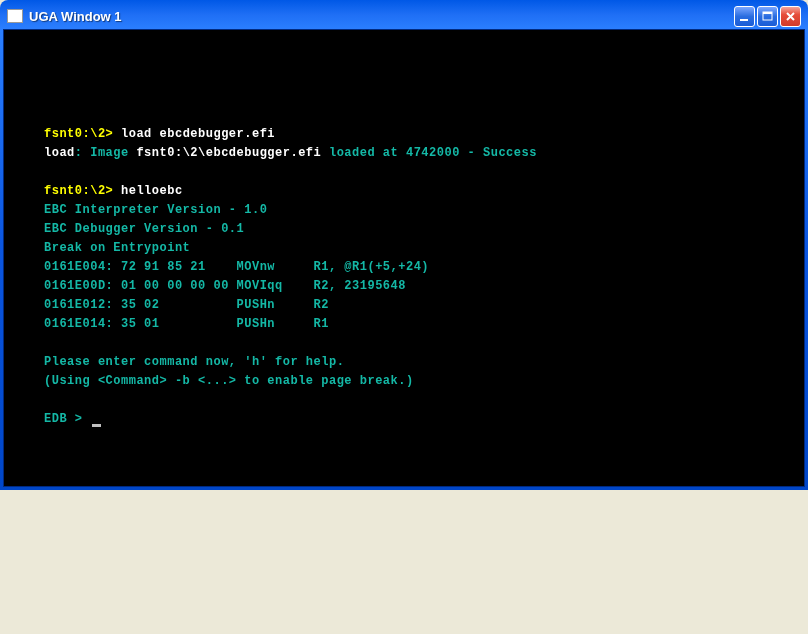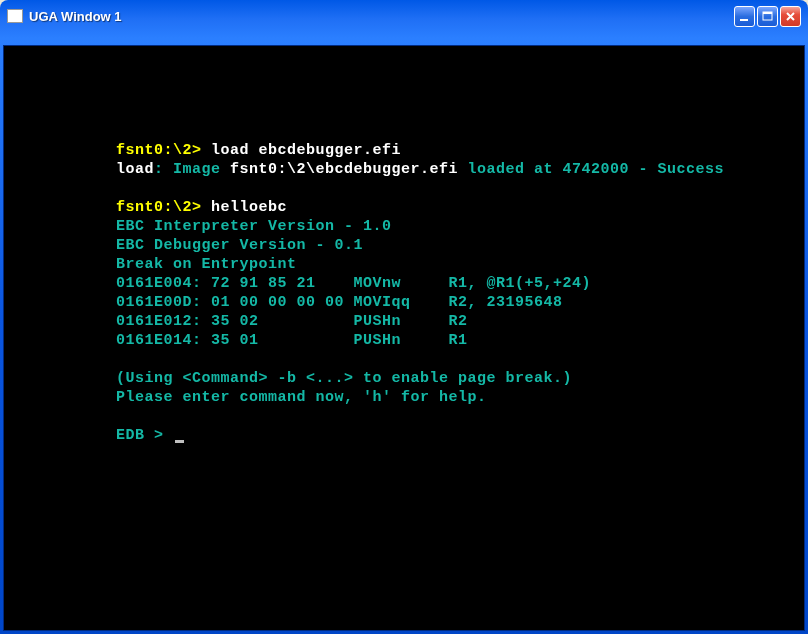--- a/index.html
+++ b/index.html
@@ -9,27 +9,26 @@
     }
     body {
       width: 808px;
       height: 634px;
       font-family: Tahoma, sans-serif;
       background: #ece9d8;
       overflow: hidden;
     }
     .window {
       width: 808px;
-      height: 634px;
+      height: 490px;
       background: linear-gradient(to bottom, #0058e6 0%, #1f6ff5 3%, #2b7fff 6%, #0b56e0 50%, #0046c8 100%);
       border-radius: 8px 8px 0 0;
       padding: 3px;
       display: flex;
       flex-direction: column;
-      gap: 16px;
     }
     .titlebar {
       height: 26px;
       display: flex;
       align-items: center;
       padding: 0 4px;
       color: #fff;
       font-size: 13px;
       font-weight: bold;
       text-shadow: 1px 1px 1px rgba(0,0,0,0.5);
@@ -71,23 +70,23 @@
     }
     .win-btn svg {
       width: 13px;
       height: 13px;
     }
     .terminal {
       flex: 1;
       background: #000;
       border: 1px solid #002a80;
       overflow: hidden;
-      padding: 95px 0 0 112px;
+      padding: 95px 0 0 40px;
       font-family: 'Courier New', monospace;
-      font-size: 15px;
+      font-size: 12px;
       font-weight: bold;
       line-height: 19px;
       letter-spacing: 0.5px;
     }
     .yellow { color: #ffff00; }
     .white { color: #ffffff; }
     .gray { color: #14b8a6; }
     .line { white-space: pre; }
     .cursor {
       display: inline-block;
@@ -131,18 +130,18 @@
     <div class="line">&nbsp;</div>
     <div class="line"><span class="yellow">fsnt0:\2&gt;</span><span class="yellow"> </span><span class="white">helloebc</span></div>
     <div class="line gray">EBC Interpreter Version - 1.0</div>
     <div class="line gray">EBC Debugger Version - 0.1</div>
     <div class="line gray">Break on Entrypoint</div>
     <div class="line gray">0161E004: 72 91 85 21    MOVnw     R1, @R1(+5,+24)</div>
     <div class="line gray">0161E00D: 01 00 00 00 00 MOVIqq    R2, 23195648</div>
     <div class="line gray">0161E012: 35 02          PUSHn     R2</div>
     <div class="line gray">0161E014: 35 01          PUSHn     R1</div>
     <div class="line">&nbsp;</div>
+    <div class="line gray">Please enter command now, 'h' for help.</div>
     <div class="line gray">(Using &lt;Command&gt; -b &lt;...&gt; to enable page break.)</div>
-    <div class="line gray">Please enter command now, 'h' for help.</div>
     <div class="line">&nbsp;</div>
     <div class="line"><span class="gray">EDB &gt; </span><span class="cursor"></span></div>
   </div>
 </div>
 
 </body></html>

